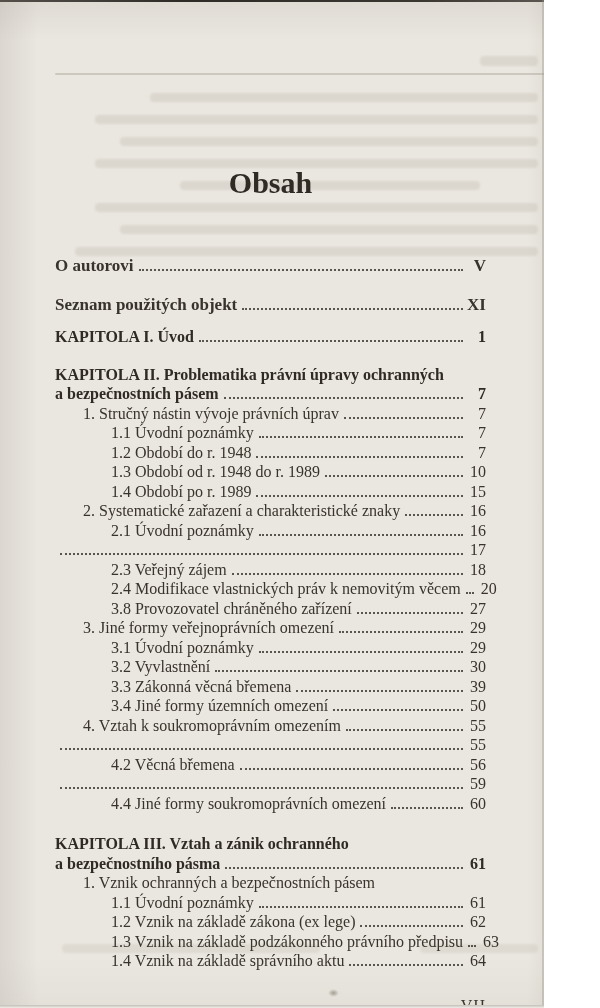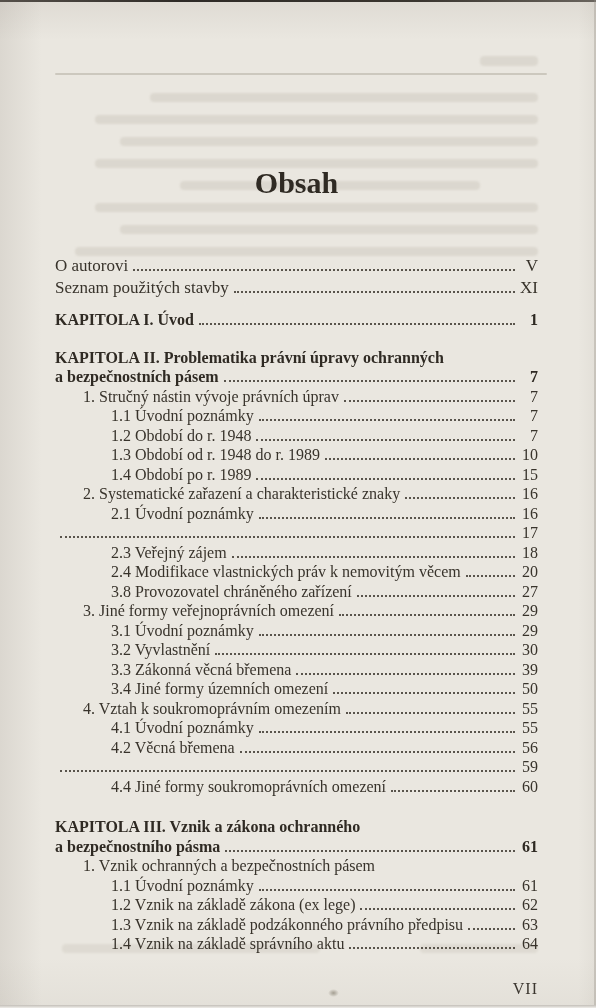--- a/index.html
+++ b/index.html
@@ -1,18 +1,18 @@
 <!DOCTYPE html>
 <html><head>
 <meta charset="utf-8">
 <style>
   html,body{margin:0;padding:0;}
   .page{
     position:relative;
-    width:596px;height:1008px;
+    width:544px;height:1008px;
     overflow:hidden;
     background:
       linear-gradient(90deg, rgba(110,100,90,0.12), rgba(0,0,0,0) 7%),
       linear-gradient(270deg, rgba(140,132,120,0.08), rgba(0,0,0,0) 3%),
       linear-gradient(180deg, rgba(120,110,100,0.10), rgba(0,0,0,0) 4%),
       linear-gradient(0deg, rgba(150,143,131,0.08), rgba(0,0,0,0) 5%),
       #eae7e0;
     font-family:"Liberation Serif","DejaVu Serif",serif;
     color:#38332b;
   }
@@ -26,21 +26,21 @@
   .ghost{position:absolute;border-radius:4px;background:#aaa294;opacity:0.22;filter:blur(1.2px);}
   .ghost-rule{position:absolute;left:55px;width:492px;height:2px;background:#968f82;opacity:0.35;filter:blur(0.6px);border-radius:1px;}
   .smudge{position:absolute;width:11px;height:8px;border-radius:50%;
     background:radial-gradient(ellipse at center,#8d8779 0%,rgba(141,135,121,0) 70%);
     opacity:0.75;filter:blur(0.4px);}
 
   .content{position:relative;padding:165px 58px 0 55px;}
   .title{margin:0;text-align:center;font-size:30px;line-height:36px;font-weight:bold;color:#2f2a23;}
 
   .front{margin-top:54px;}
-  .front .toc-row{line-height:22px;font-size:17px;font-weight:normal;}
+  .front .toc-row{line-height:22px;font-size:17px;font-weight:bold;margin-top:17px;}
 
   .entries{margin-top:0;}
   .toc-row{display:flex;align-items:baseline;line-height:19.5px;font-size:16px;white-space:nowrap;}
   .toc-row .label{flex:0 0 auto;}
   .toc-row .dots{flex:1 1 auto;border-bottom:2px dotted rgba(64,58,49,0.85);margin:0 3px 3px 5px;min-width:8px;}
   .toc-row .pg{flex:0 0 auto;min-width:20px;text-align:right;}
   .toc-row.chapter{font-weight:bold;color:#2f2a23;}
   .toc-row.section .label{padding-left:28px;}
   .toc-row.subsection .label{padding-left:56px;}
   .gap-sm{margin-top:11px;}
@@ -73,21 +73,21 @@
   <div class="content">
     <h1 class="title">Obsah</h1>
 
     <div class="front" id="front-list">
         <div class="toc-row">
     <span class="label">O autorovi</span>
     <span class="dots"></span>
     <span class="pg">V</span>
   </div>
         <div class="toc-row">
-    <span class="label">Seznam použitých stavby</span>
+    <span class="label">Seznam použitých objekt</span>
     <span class="dots"></span>
     <span class="pg">XI</span>
   </div>
       </div>
 
     <div class="entries" id="entry-list">
         <div class="toc-row chapter gap-sm">
     <span class="label">KAPITOLA I. Úvod</span>
     <span class="dots"></span>
     <span class="pg">1</span>
@@ -179,40 +179,39 @@
     <span class="label">3.4 Jiné formy územních omezení</span>
     <span class="dots"></span>
     <span class="pg">50</span>
   </div>
         <div class="toc-row section">
     <span class="label">4. Vztah k soukromoprávním omezením</span>
     <span class="dots"></span>
     <span class="pg">55</span>
   </div>
         <div class="toc-row subsection">
-    <span class="label">4.1 Úvodní poznámky</span>
     <span class="dots"></span>
     <span class="pg">55</span>
   </div>
         <div class="toc-row subsection">
     <span class="label">4.2 Věcná břemena</span>
     <span class="dots"></span>
     <span class="pg">56</span>
   </div>
         <div class="toc-row subsection">
     <span class="dots"></span>
     <span class="pg">59</span>
   </div>
         <div class="toc-row subsection">
     <span class="label">4.4 Jiné formy soukromoprávních omezení</span>
     <span class="dots"></span>
     <span class="pg">60</span>
   </div>
         <div class="toc-row chapter gap-lg nopage">
-    <span class="label">KAPITOLA III. Vznik a zákona ochranného</span>
+    <span class="label">KAPITOLA III. Vztah a zánik ochranného</span>
 
   </div>
         <div class="toc-row chapter">
     <span class="label">a bezpečnostního pásma</span>
     <span class="dots"></span>
     <span class="pg">61</span>
   </div>
         <div class="toc-row section nopage">
     <span class="label">1. Vznik ochranných a bezpečnostních pásem</span>
 

